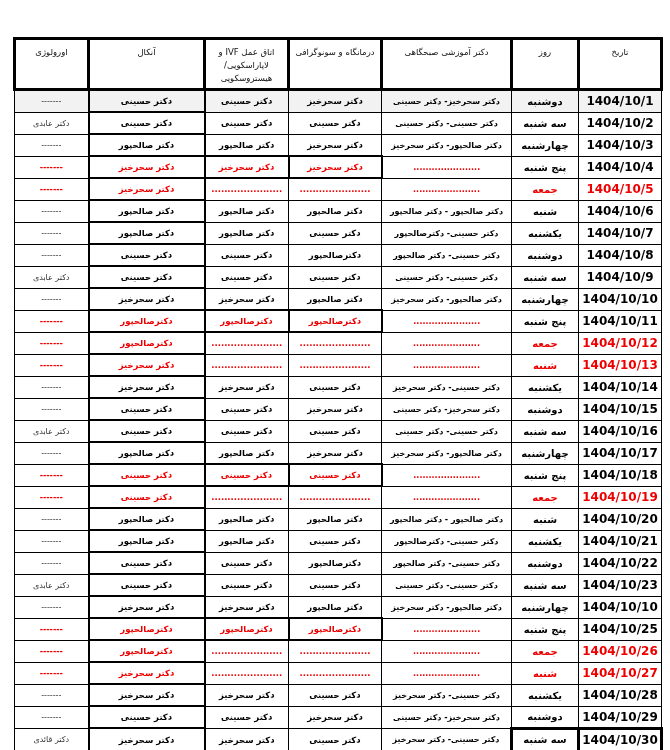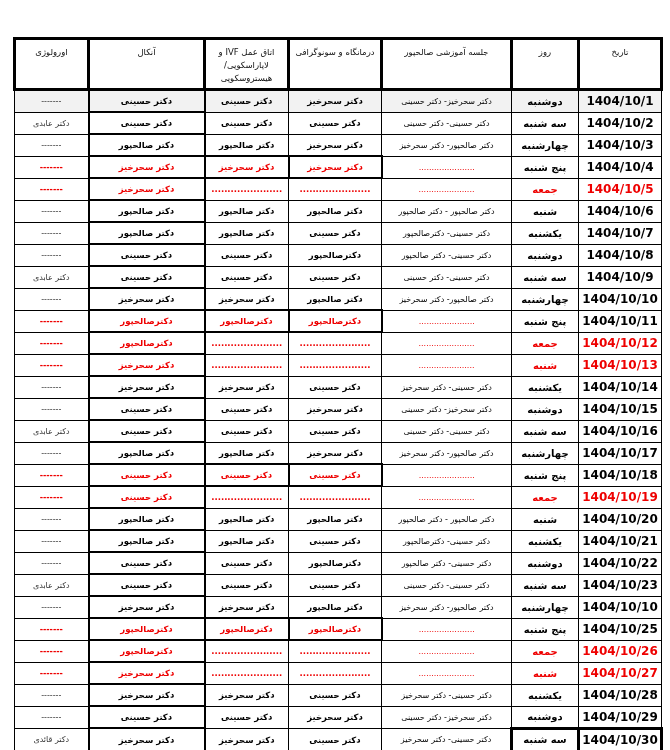--- a/index.html
+++ b/index.html
@@ -60,21 +60,21 @@
     font-size:10px;
   }
   td.oncall{
     border-width:2px;
     font-weight:bold;
   }
   td.ivf, td.clinic{
     font-weight:bold;
   }
   td.morning{
-    font-weight:normal;
+    font-weight:bold;
     font-size:8px;
   }
   td.urology{
     font-weight:normal;
     color:#333;
     font-size:8px;
   }
   tr.first-row td{background:#f2f2f2;}
   tr.red td.morning,
   tr.red td.clinic,
@@ -109,21 +109,21 @@
         <col class="c-morning">
         <col class="c-clinic">
         <col class="c-ivf">
         <col class="c-oncall">
         <col class="c-urology">
       </colgroup>
       <thead>
         <tr>
             <th>تاریخ</th>
             <th>روز</th>
-            <th>جلسه آموزشی صالحپور</th>
+            <th>دکتر آموزشی صبحگاهی</th>
             <th>درمانگاه و سونوگرافی</th>
             <th>اتاق عمل IVF و لاپاراسکوپی/ هیستروسکوپی</th>
             <th>آنکال</th>
             <th>اورولوژی</th>
           </tr>
       </thead>
       <tbody>
           <tr class="first-row">
             <td class="date">1404/10/1</td>
             <td class="day">دوشنبه</td>

